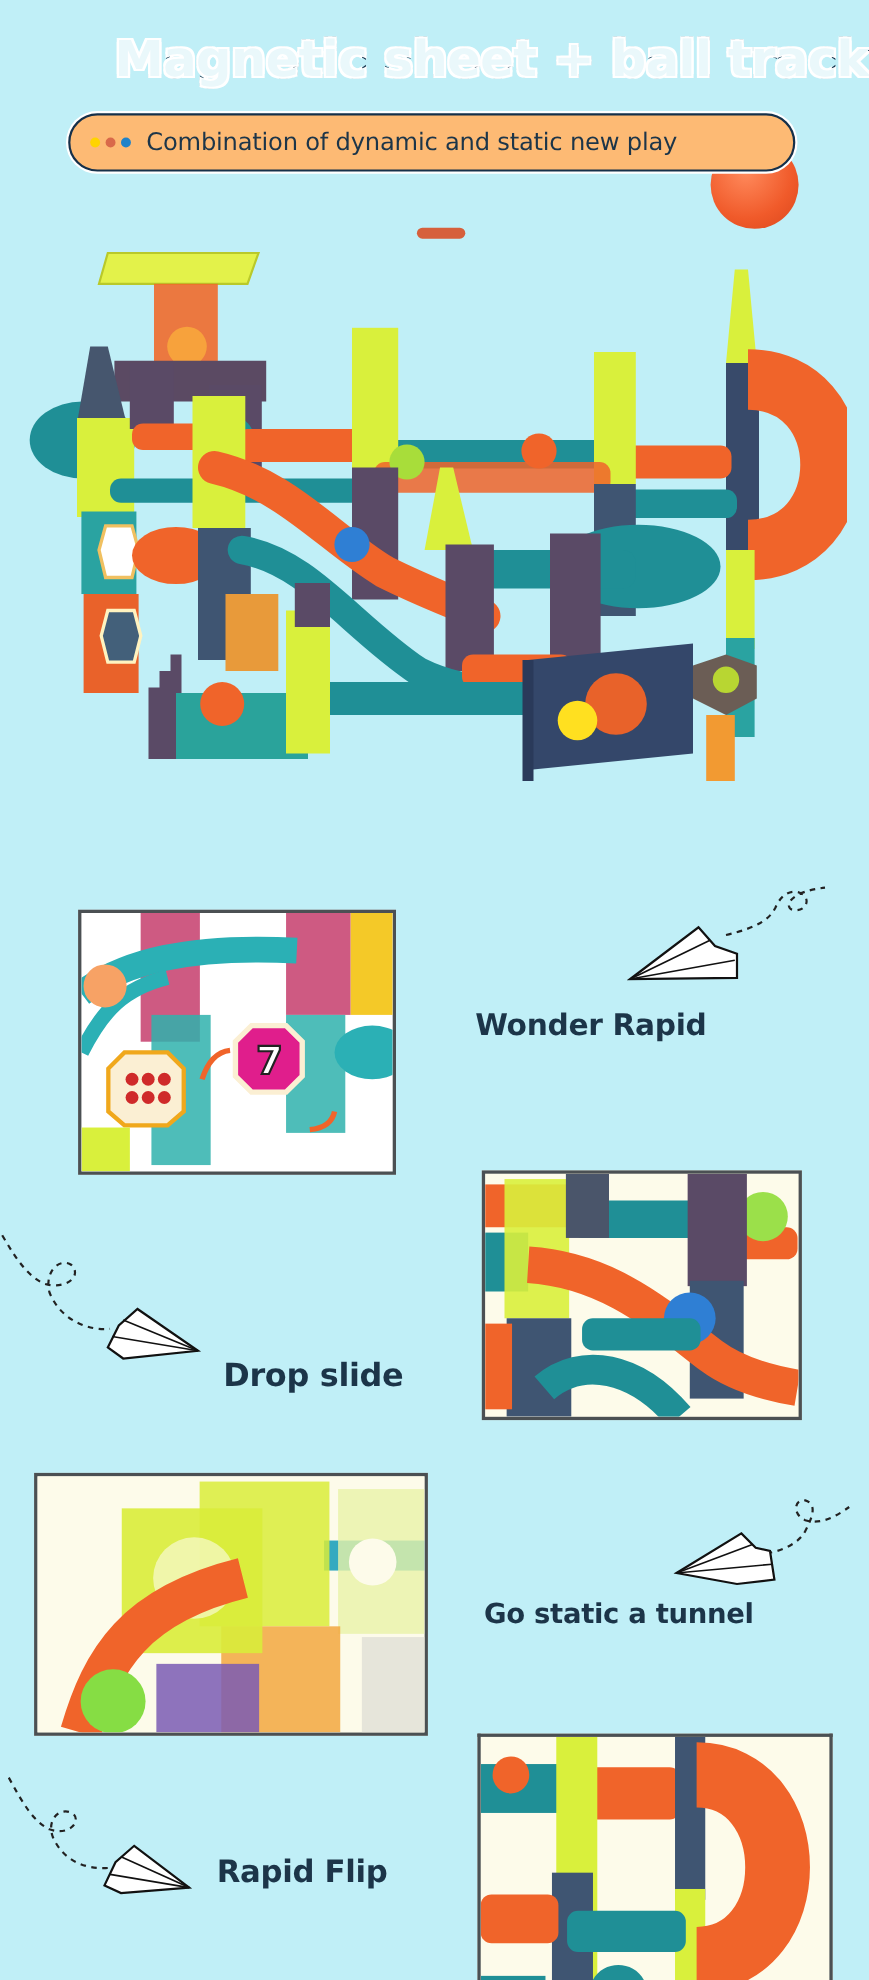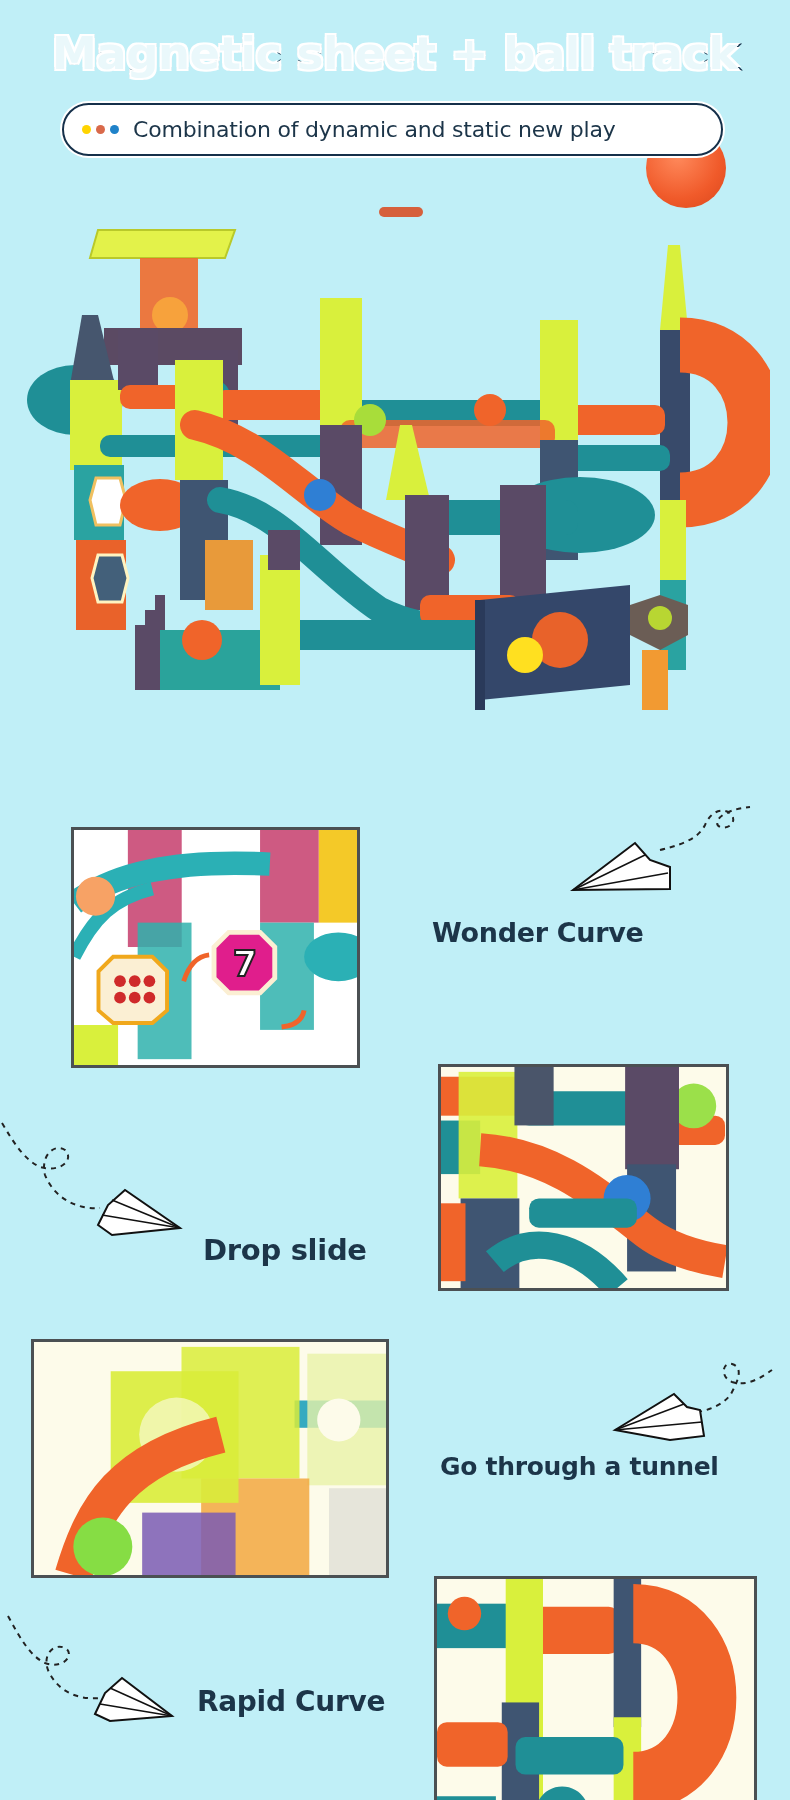--- a/index.html
+++ b/index.html
@@ -7,34 +7,34 @@
   body {
     background: #c0eff7;
     font-family: "DejaVu Sans", "Liberation Sans", sans-serif;
     position: relative;
     color: #1c3549;
   }
 
   
   .title {
     position: absolute; left: 0; top: 26px; width: 790px;
-    text-align: center;
+    text-align: right;
     font-family: "DejaVu Sans", sans-serif;
     font-weight: 900; font-size: 45px; letter-spacing: -0.5px;
     color: #eaf8fb;
     -webkit-text-stroke: 3px #15304a;
     paint-order: stroke fill;
     text-shadow: 0 0 0 #fff, 2px 2px 0 #fff, -2px -2px 0 #fff, 2px -2px 0 #fff, -2px 2px 0 #fff;
     line-height: 56px;
   }
 
   
   .pill {
     position: absolute; left: 62px; top: 103px; width: 661px; height: 53px;
-    background: #ffffff; border: 2.5px solid #15304a; border-radius: 27px;
+    background: #fdba74; border: 2.5px solid #15304a; border-radius: 27px;
     display: flex; align-items: center; padding-left: 18px; z-index: 3;
     box-shadow: 0 0 0 2px #ffffff;
   }
   .dot { width: 9px; height: 9px; border-radius: 50%; margin-right: 5px; }
   .pill-text {
     margin-left: 9px; font-family: "DejaVu Sans", sans-serif; font-size: 22px;
     color: #1c3549; letter-spacing: -0.2px; white-space: nowrap;
   }
 
   .orange-ball-deco {
@@ -181,21 +181,21 @@
     <polygon points="158,105 190,105 205,120 205,152 190,167 158,167 143,152 143,120" fill="#e01e8c" stroke="#fbefd3" stroke-width="5"></polygon>
     <text x="162" y="150" font-family="DejaVu Sans, sans-serif" font-weight="bold" font-size="36" fill="#fff" stroke="#222" stroke-width="2">7</text>
     <path d="M 112,155 Q 120,130 138,128" fill="none" stroke="#f0642a" stroke-width="5"></path>
     <path d="M 235,185 Q 232,200 212,202" fill="none" stroke="#f0642a" stroke-width="5"></path>
     <ellipse cx="270" cy="130" rx="35" ry="25" fill="#2bb0b5"></ellipse>
     <rect x="0" y="200" width="45" height="41" fill="#d9f03c"></rect>
   </svg>
 </div>
 
 <div class="feature-text" style="left:432px; top:912px; font-size:27px; line-height:41px;">
-  <div>Wonder Curve</div>
+  <div>Wonder Rapid</div>
 </div>
 
 <svg class="plane" style="left:570px; top:795px;" width="190" height="105" viewBox="0 0 190 105">
   <path d="M 90,55 C 120,48 130,40 135,30 C 140,18 150,12 160,18 C 168,25 160,35 150,32 C 142,28 150,15 180,12" fill="none" stroke="#222" stroke-width="2" stroke-dasharray="5 5"></path>
   <polygon points="3,95 65,48 80,65 100,72 100,94" fill="#fff" stroke="#111" stroke-width="2"></polygon>
   <polyline points="3,95 75,60" fill="none" stroke="#111" stroke-width="1.5"></polyline>
   <polyline points="3,95 98,78" fill="none" stroke="#111" stroke-width="1.5"></polyline>
 </svg>
 
 <div class="photo" style="left:438px; top:1064px; width:291px; height:227px; background:#fdfbea;" title="drop slide close-up">
@@ -237,21 +237,21 @@
     <circle cx="310" cy="80" r="22" fill="#fdfbea"></circle>
     <rect x="170" y="140" width="110" height="99" fill="#f2a740" opacity="0.85"></rect>
     <rect x="110" y="175" width="95" height="64" fill="#7a5ab4" opacity="0.85"></rect>
     <rect x="78" y="30" width="130" height="135" fill="#d9ec3a" opacity="0.9"></rect>
     <circle cx="145" cy="95" r="38" fill="#fdfbea" opacity="0.6"></circle>
     <path d="M 40,239 C 60,170 90,120 190,95" fill="none" stroke="#f0642a" stroke-width="38"></path>
     <circle cx="70" cy="210" r="30" fill="#86dd44"></circle>
   </svg>
 </div>
 
-<div class="feature-text" style="left:440px; top:1452px; font-size:25px; line-height:30px;">Go through a tunnel</div>
+<div class="feature-text" style="left:440px; top:1452px; font-size:25px; line-height:30px;">Go static a tunnel</div>
 
 <svg class="plane" style="left:612px; top:1352px;" width="175" height="90" viewBox="0 0 175 90">
   <path d="M 85,60 C 100,58 115,50 120,40 C 128,25 130,15 120,12 C 110,10 108,25 120,30 C 135,35 150,25 160,18" fill="none" stroke="#222" stroke-width="2" stroke-dasharray="5 5"></path>
   <polygon points="3,78 62,42 75,55 88,58 92,84 58,88" fill="#fff" stroke="#111" stroke-width="2"></polygon>
   <polyline points="3,78 72,52" fill="none" stroke="#111" stroke-width="1.5"></polyline>
   <polyline points="3,78 90,70" fill="none" stroke="#111" stroke-width="1.5"></polyline>
 </svg>
 
 <div class="photo" style="left:434px; top:1576px; width:323px; height:240px; border-bottom:none; background:#fdfbea;" title="rapid curve close-up">
   <svg viewBox="0 0 323 240" xmlns="http://www.w3.org/2000/svg" preserveAspectRatio="none">
@@ -263,20 +263,20 @@
     <rect x="180" y="0" width="28" height="150" fill="#3f5572"></rect>
     <rect x="180" y="140" width="28" height="100" fill="#d9f03c"></rect>
     <path d="M 200,35 C 300,35 300,205 200,205" fill="none" stroke="#f0642a" stroke-width="60"></path>
     <rect x="0" y="145" width="72" height="45" rx="10" fill="#f0642a"></rect>
     <rect x="80" y="160" width="110" height="38" rx="10" fill="#1f8f96"></rect>
     <rect x="0" y="220" width="60" height="20" fill="#1f8f96"></rect>
     <path d="M 100,240 C 100,200 155,200 155,240" fill="#1f8f96"></path>
   </svg>
 </div>
 
-<div class="feature-text" style="left:197px; top:1685px; font-size:28px; line-height:34px;">Rapid Curve</div>
+<div class="feature-text" style="left:197px; top:1685px; font-size:28px; line-height:34px;">Rapid Flip</div>
 
 <svg class="plane" style="left:0px; top:1608px;" width="180" height="115" viewBox="0 0 180 115">
   <path d="M 8,8 C 20,30 30,48 45,55 C 65,62 75,45 65,40 C 55,35 42,45 48,62 C 58,85 80,92 100,90" fill="none" stroke="#222" stroke-width="2" stroke-dasharray="5 5"></path>
   <polygon points="95,106 105,85 122,70 172,108 110,113" fill="#fff" stroke="#111" stroke-width="2"></polygon>
   <polyline points="110,80 172,108" fill="none" stroke="#111" stroke-width="1.5"></polyline>
   <polyline points="100,96 172,108" fill="none" stroke="#111" stroke-width="1.5"></polyline>
 </svg>
 
 </body></html>

